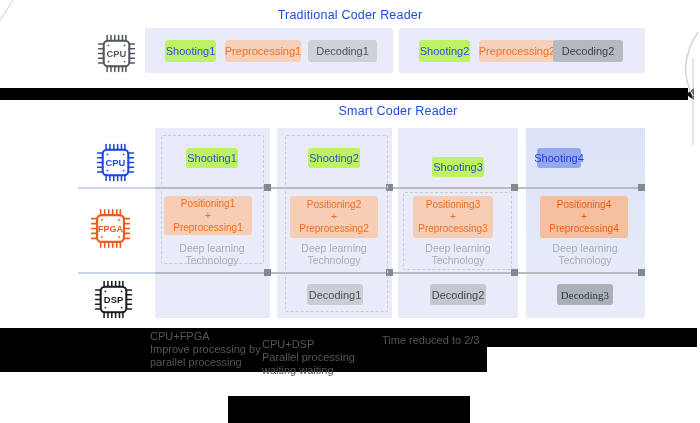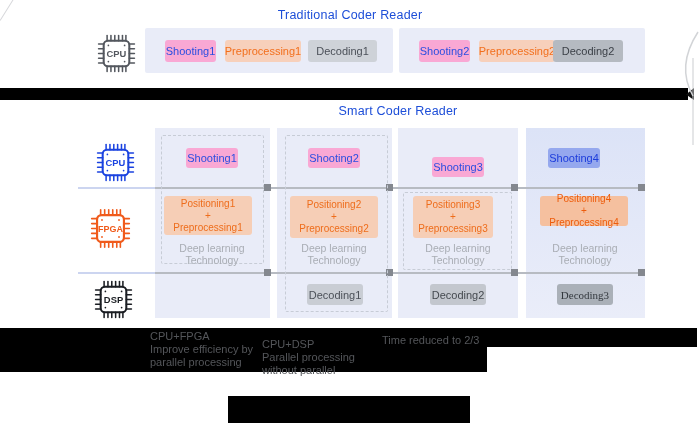--- a/index.html
+++ b/index.html
@@ -12,21 +12,21 @@
   .abs{position:absolute;}
   .section-title{
     left:0;top:8px;width:700px;text-align:center;
     font-size:12.5px;color:#1d4ed8;letter-spacing:.2px;
   }
   .panel{background:#e9ecf8;border-radius:2px;}
   .chip{
     display:flex;align-items:center;justify-content:center;
     border-radius:3px;font-size:11px;text-align:center;line-height:12px;
   }
-  .chip-blue{background:#f9a8d4;color:#2a4ee0;}
+  .chip-blue{background:#bef264;color:#2a4ee0;}
   .chip-blue4{background:#95a8ee;color:#1c3cdb;}
   .chip-orangeT{background:#f7d0bb;color:#f26f1d;}
   .chip-orange{background:#f6ceb6;color:#ee6d1c;font-size:10px;line-height:12px;}
   .chip-orange4{background:#f5c09f;color:#ed5c0c;font-size:10px;line-height:12px;}
   .chip-gray1{background:#ced2d8;color:#4b5058;}
   .chip-gray2t{background:#b5bac1;color:#3a3f46;}
   .chip-gd1{background:#c9cdd4;color:#4b5058;}
   .chip-gd2{background:#c3c7ce;color:#44494f;}
   .chip-gd3{background:#aab0b8;color:#32373d;}
   .col{top:128px;height:190px;background:#e9ecf8;}
@@ -222,38 +222,38 @@
 <div class="abs tl-marker" style="left:511px;top:269px;"></div>
 <div class="abs tl-marker" style="left:638px;top:269px;"></div>
 
 <div class="abs dashed-rect" style="left:161px;top:135px;width:101px;height:127px;"></div>
 <div class="abs dashed-rect" style="left:285px;top:135px;width:101px;height:175px;"></div>
 <div class="abs dashed-rect" style="left:403px;top:192px;width:107px;height:76px;"></div>
 
 <div class="abs chip chip-blue" style="left:186px;top:148px;width:52px;height:20px;">Shooting1</div>
 <div class="abs chip chip-blue" style="left:308px;top:148px;width:52px;height:20px;">Shooting2</div>
 <div class="abs chip chip-blue" style="left:432px;top:148px;width:52px;height:20px;margin-top:9px;">Shooting3</div>
-<div class="abs chip chip-blue4" style="left:548px;top:148px;width:52px;height:20px;text-align:center;">Shooting4</div>
+<div class="abs chip chip-blue4" style="left:537px;top:148px;width:44px;height:20px;text-align:center;">Shooting4</div>
 
 <div class="abs chip chip-orange" style="left:164px;top:196px;width:88px;height:39px;">
   <div><span>Positioning1</span><br>
   <span>+</span><br>
   <span>Preprocessing1</span></div>
 </div>
 <div class="abs chip chip-orange" style="left:290px;top:196px;width:88px;height:42px;">
   <div><span>Positioning2</span><br>
   <span>+</span><br>
   <span>Preprocessing2</span></div>
 </div>
 <div class="abs chip chip-orange" style="left:413px;top:196px;width:80px;height:42px;">
   <div><span>Positioning3</span><br>
   <span>+</span><br>
   <span>Preprocessing3</span></div>
 </div>
-<div class="abs chip chip-orange4" style="left:540px;top:196px;width:88px;height:30px;">
+<div class="abs chip chip-orange4" style="left:540px;top:196px;width:88px;height:42px;">
   <div><span>Positioning4</span><br>
   <span>+</span><br>
   <span>Preprocessing4</span></div>
 </div>
 
 <div class="abs deep-text" style="left:160px;top:243px;width:104px;">
   <span>Deep learning</span><br>
   <span>Technology</span>
 </div>
 <div class="abs deep-text" style="left:282px;top:243px;width:104px;">
@@ -271,23 +271,23 @@
 
 <div class="abs chip chip-gd1" style="left:307px;top:284px;width:56px;height:21px;">Decoding1</div>
 <div class="abs chip chip-gd2" style="left:430px;top:284px;width:56px;height:21px;">Decoding2</div>
 <div class="abs chip chip-gd3" style="left:557px;top:284px;width:56px;height:21px;font-family:Liberation Serif, serif;">Decoding3</div>
 
 <div class="abs black-bar" style="left:0;top:328px;width:697px;height:19px;"></div>
 <div class="abs black-bar" style="left:0;top:347px;width:487px;height:25px;"></div>
 
 <div class="abs bar-note" style="left:150px;top:330px;width:160px;">
   <span>CPU+FPGA</span><br>
-  <span>Improve efficiency by</span><br>
+  <span>Improve processing by</span><br>
   <span>parallel processing</span>
 </div>
 <div class="abs bar-note" style="left:262px;top:338px;width:152px;">
   <span>CPU+DSP</span><br>
   <span>Parallel processing</span><br>
-  <span>without parallel</span>
+  <span>waiting waiting</span>
 </div>
 <div class="abs bar-note" style="left:382px;top:334px;width:155px;">Time reduced to 2/3</div>
 
 <div class="abs black-bar" style="left:228px;top:396px;width:242px;height:27px;"></div>
 
 </body></html>

